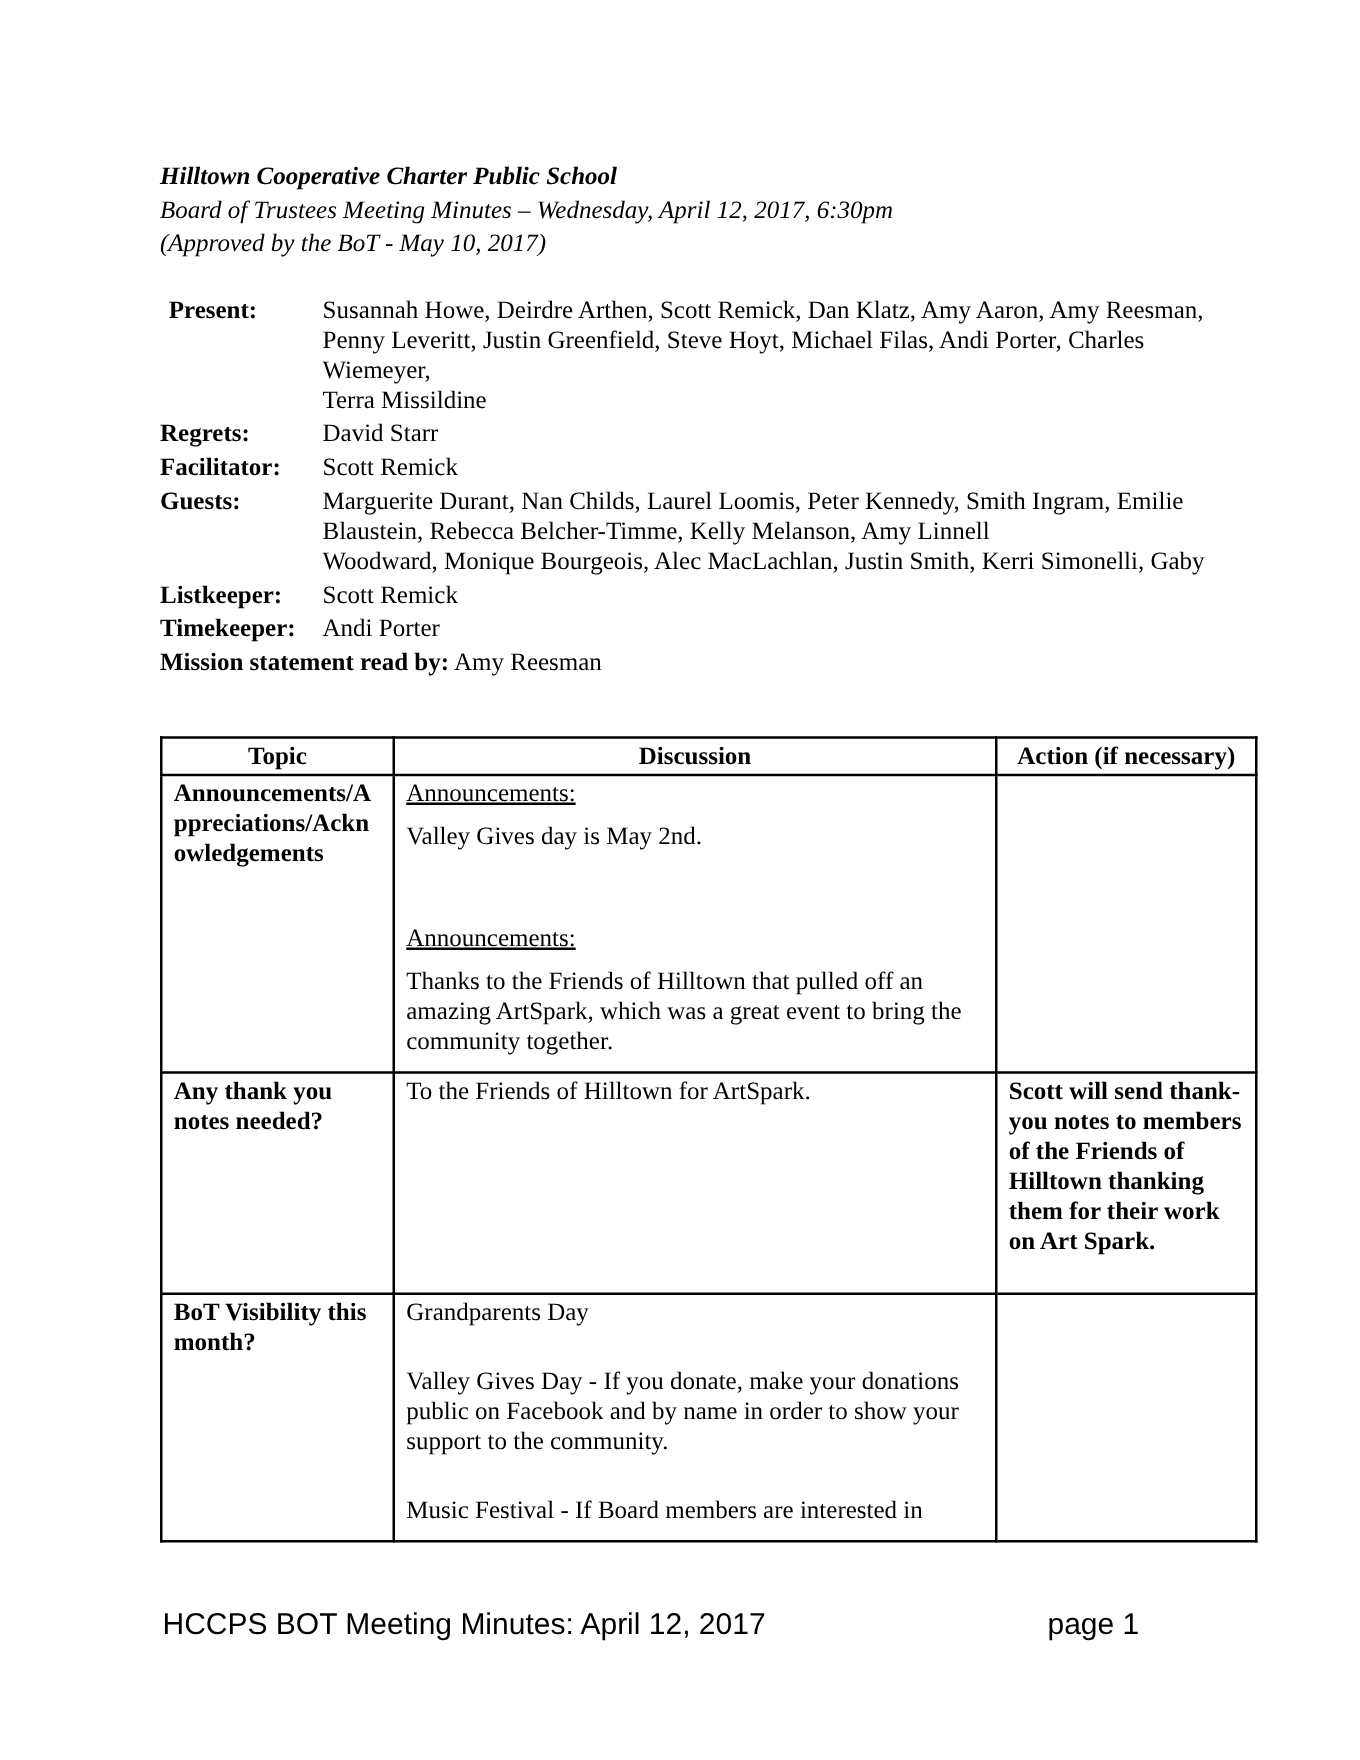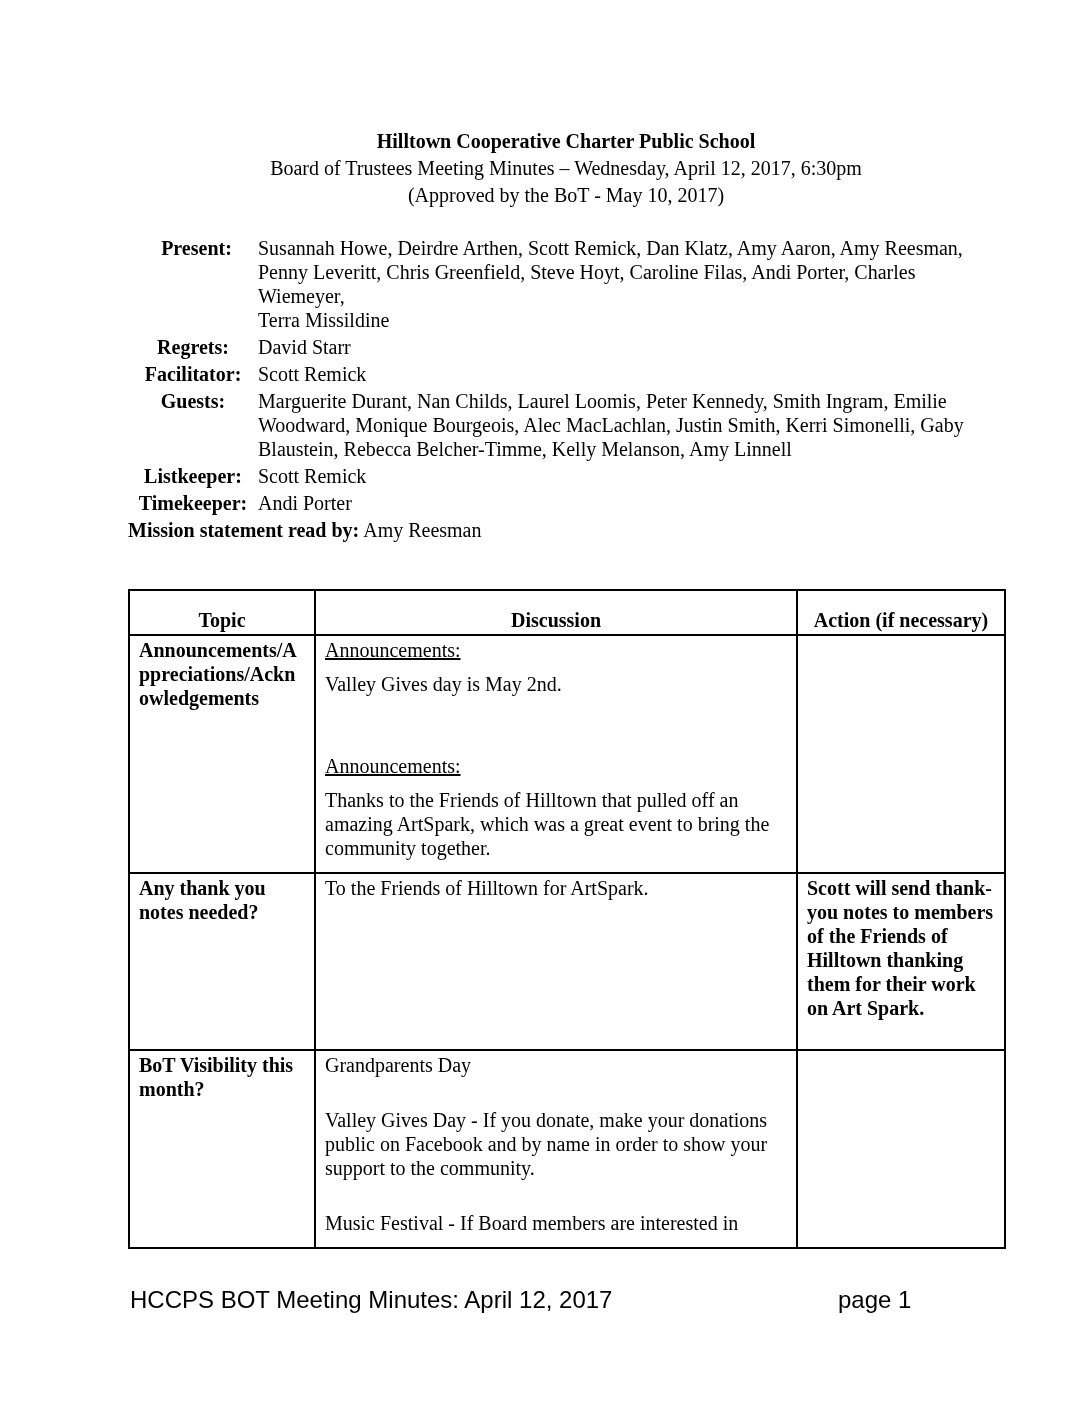--- a/index.html
+++ b/index.html
@@ -8,43 +8,43 @@
     width: 1088px; height: 1408px;
     position: relative;
     font-family: "Liberation Serif", "DejaVu Serif", serif;
     font-size: 20px; color: #000000;
     overflow: hidden;
   }
   .page { position: absolute; left: 0; top: 0; width: 1088px; height: 1408px; background: #ffffff; }
   .content { position: absolute; left: 128px; top: 128px; width: 876px; }
 
   
-  .doc-header { text-align: center; line-height: 27px; }
+  .doc-header { text-align: left; line-height: 27px; font-style: italic; }
   .doc-title { font-weight: bold; }
 
   
   .attendance { margin-top: 27px; line-height: 24px; }
   .att-row { display: flex; margin-bottom: 3px; }
-  .att-label { width: 130px; flex: 0 0 130px; font-weight: bold; text-align: center; }
+  .att-label { width: 130px; flex: 0 0 130px; font-weight: bold; }
   .att-label .normal-colon { font-weight: normal; }
   .att-label.indented { padding-left: 7px; }
   .att-value { flex: 1; }
   .mission-line { margin-top: 1px; line-height: 24px; }
   .mission-line .m-label { font-weight: bold; }
 
   
   table.minutes { border-collapse: collapse; table-layout: fixed; width: 876px; margin-top: 47px; }
   table.minutes th, table.minutes td {
     border: 2px solid #000000;
     vertical-align: top;
     text-align: left;
     padding: 2px 9px 2px 9px;
     line-height: 24px;
   }
-  table.minutes th { text-align: center; font-weight: bold; height: 30px; padding-top: 17px; }
+  table.minutes th { text-align: center; font-weight: bold; height: 30px; padding-top: 2px; }
   col.c-topic { width: 186px; }
   col.c-discussion { width: 482px; }
   col.c-action { width: 208px; }
   td.topic-cell { font-weight: bold; overflow-wrap: break-word; word-break: break-word; padding-top: 5px; }
   td.discussion-cell p { margin: 0 0 10px 0; }
   td.discussion-cell { padding-top: 5px; }
   td.action-cell { font-weight: bold; padding-top: 5px; }
   .underlined { text-decoration: underline; }
   .gap-xl { margin-top: 58px !important; }
   .gap-lg { margin-top: 31px !important; }
@@ -71,42 +71,42 @@
       <div class="doc-subtitle">Board of Trustees Meeting Minutes – Wednesday, April 12, 2017, 6:30pm</div>
       <div class="doc-approval">(Approved by the BoT - May 10, 2017)</div>
     </div>
 
     <div class="attendance">
 
       <div class="att-row">
         <div class="att-label indented">Present:</div>
         <div class="att-value">
           <div>Susannah Howe, Deirdre Arthen, Scott Remick, Dan Klatz, Amy Aaron, Amy Reesman,</div>
-          <div>Penny Leveritt, Chris Greenfield, Steve Hoyt, Caroline Filas, Andi Porter, Charles Wiemeyer,</div>
+          <div>Penny Leveritt, Justin Greenfield, Steve Hoyt, Michael Filas, Andi Porter, Charles Wiemeyer,</div>
           <div>Terra Missildine</div>
         </div>
       </div>
 
       <div class="att-row">
         <div class="att-label">Regrets:</div>
         <div class="att-value">David Starr</div>
       </div>
 
       <div class="att-row">
         <div class="att-label">Facilitator:</div>
         <div class="att-value">Scott Remick</div>
       </div>
 
 
       <div class="att-row">
         <div class="att-label">Guests:</div>
         <div class="att-value">
           <div>Marguerite Durant, Nan Childs, Laurel Loomis, Peter Kennedy, Smith Ingram, Emilie</div>
+          <div>Blaustein, Rebecca Belcher-Timme, Kelly Melanson, Amy Linnell</div>
           <div>Woodward, Monique Bourgeois, Alec MacLachlan, Justin Smith, Kerri Simonelli, Gaby</div>
-          <div>Blaustein, Rebecca Belcher-Timme, Kelly Melanson, Amy Linnell</div>
         </div>
       </div>
 
       <div class="att-row">
         <div class="att-label">Listkeeper:</div>
         <div class="att-value">Scott Remick</div>
       </div>
 
       <div class="att-row">
         <div class="att-label">Timekeeper:</div>

